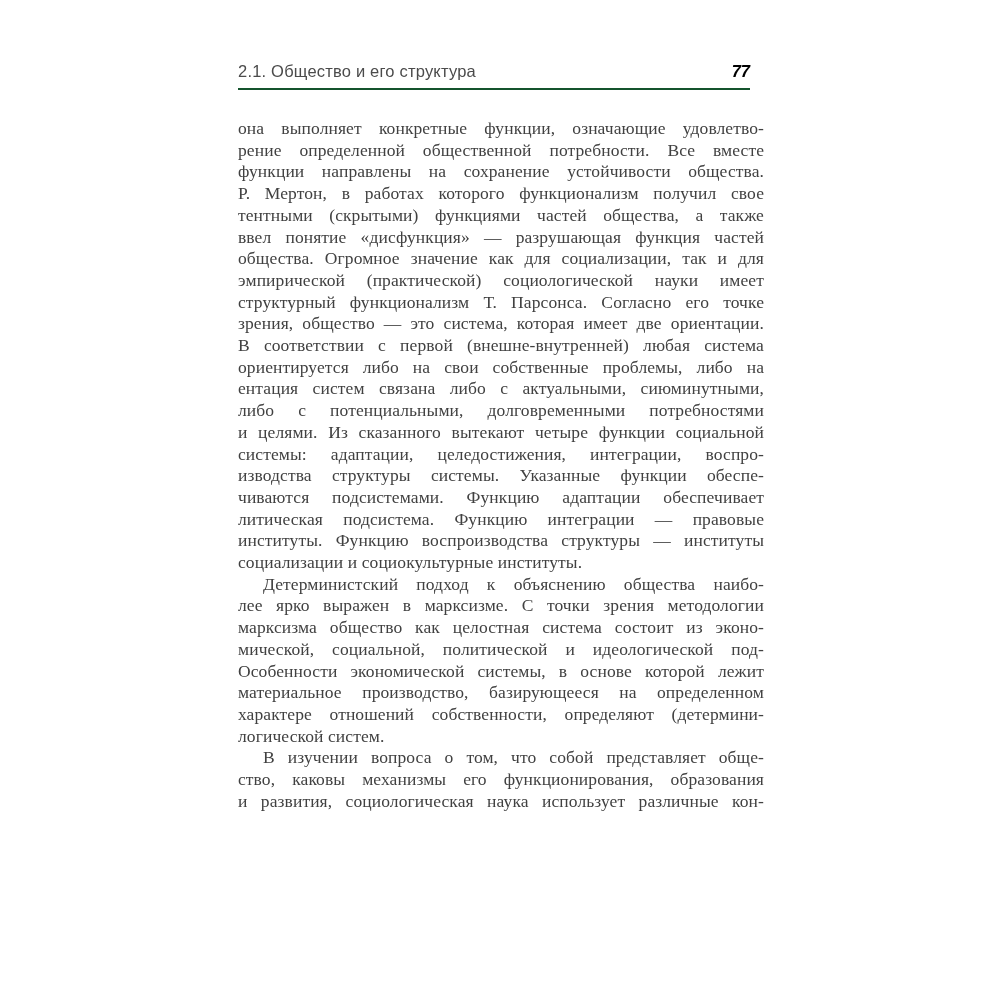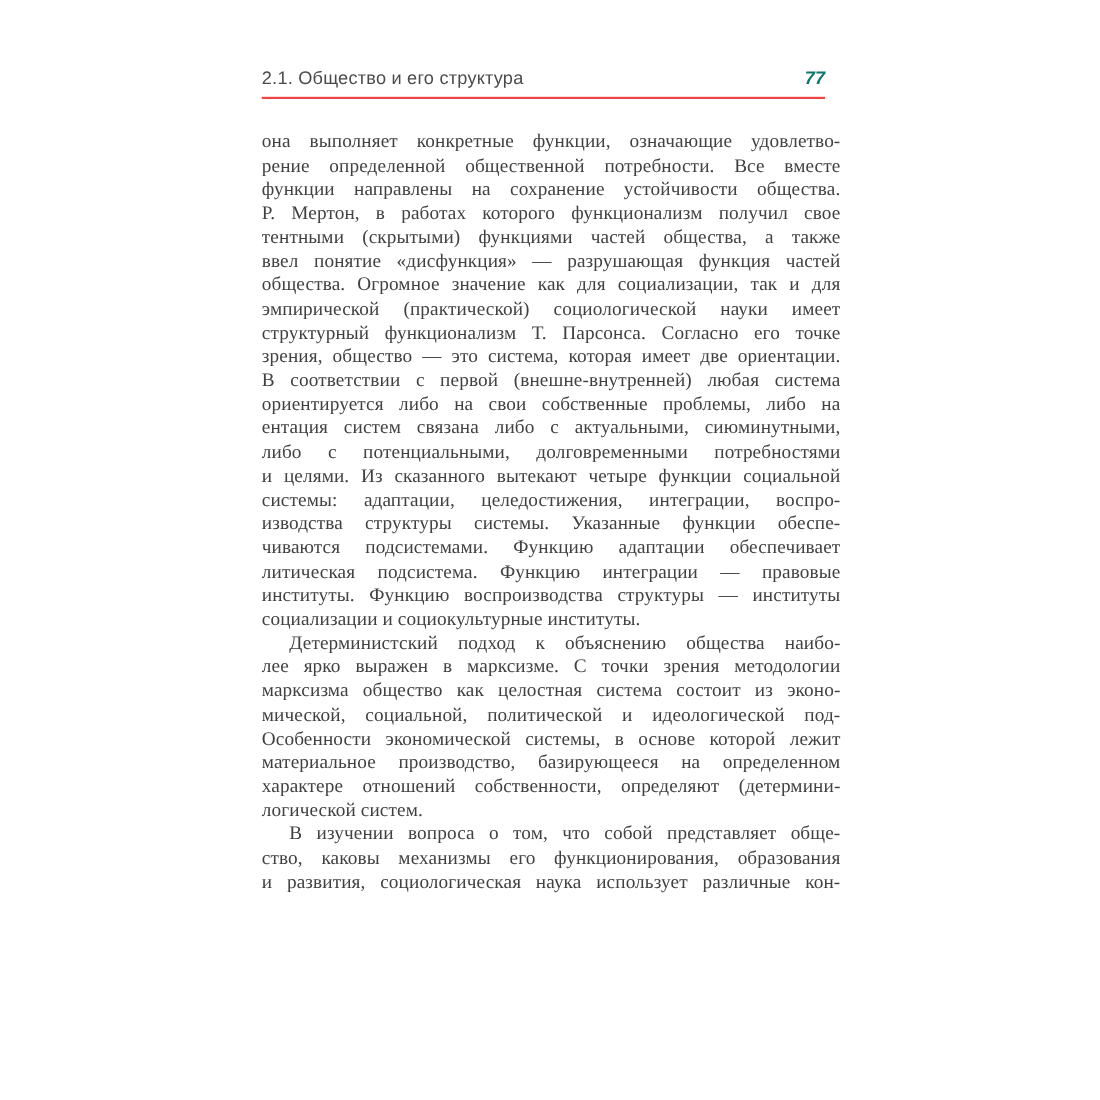--- a/index.html
+++ b/index.html
@@ -21,30 +21,30 @@
     left: 238px;
     top: 62px;
     width: 512px;
     display: flex;
     justify-content: space-between;
     align-items: baseline;
     font-family: "Liberation Sans", sans-serif;
     font-size: 16.5px;
     color: #4b4b4b;
     padding-bottom: 7px;
-    border-bottom: 2px solid #ef4444;
+    border-bottom: 2px solid #14532d;
   }
   .runhead .title {
     letter-spacing: 0.2px;
   }
   .runhead .pagenum {
     font-weight: bold;
     font-style: italic;
     font-size: 16.5px;
-    color: #0f766e;
+    color: #000000;
     text-align: right;
   }
   .bodytext {
     position: absolute;
     left: 238px;
     top: 118px;
     width: 526px;
     font-size: 17.5px;
     line-height: 21.7px;
     letter-spacing: 0.1px;

